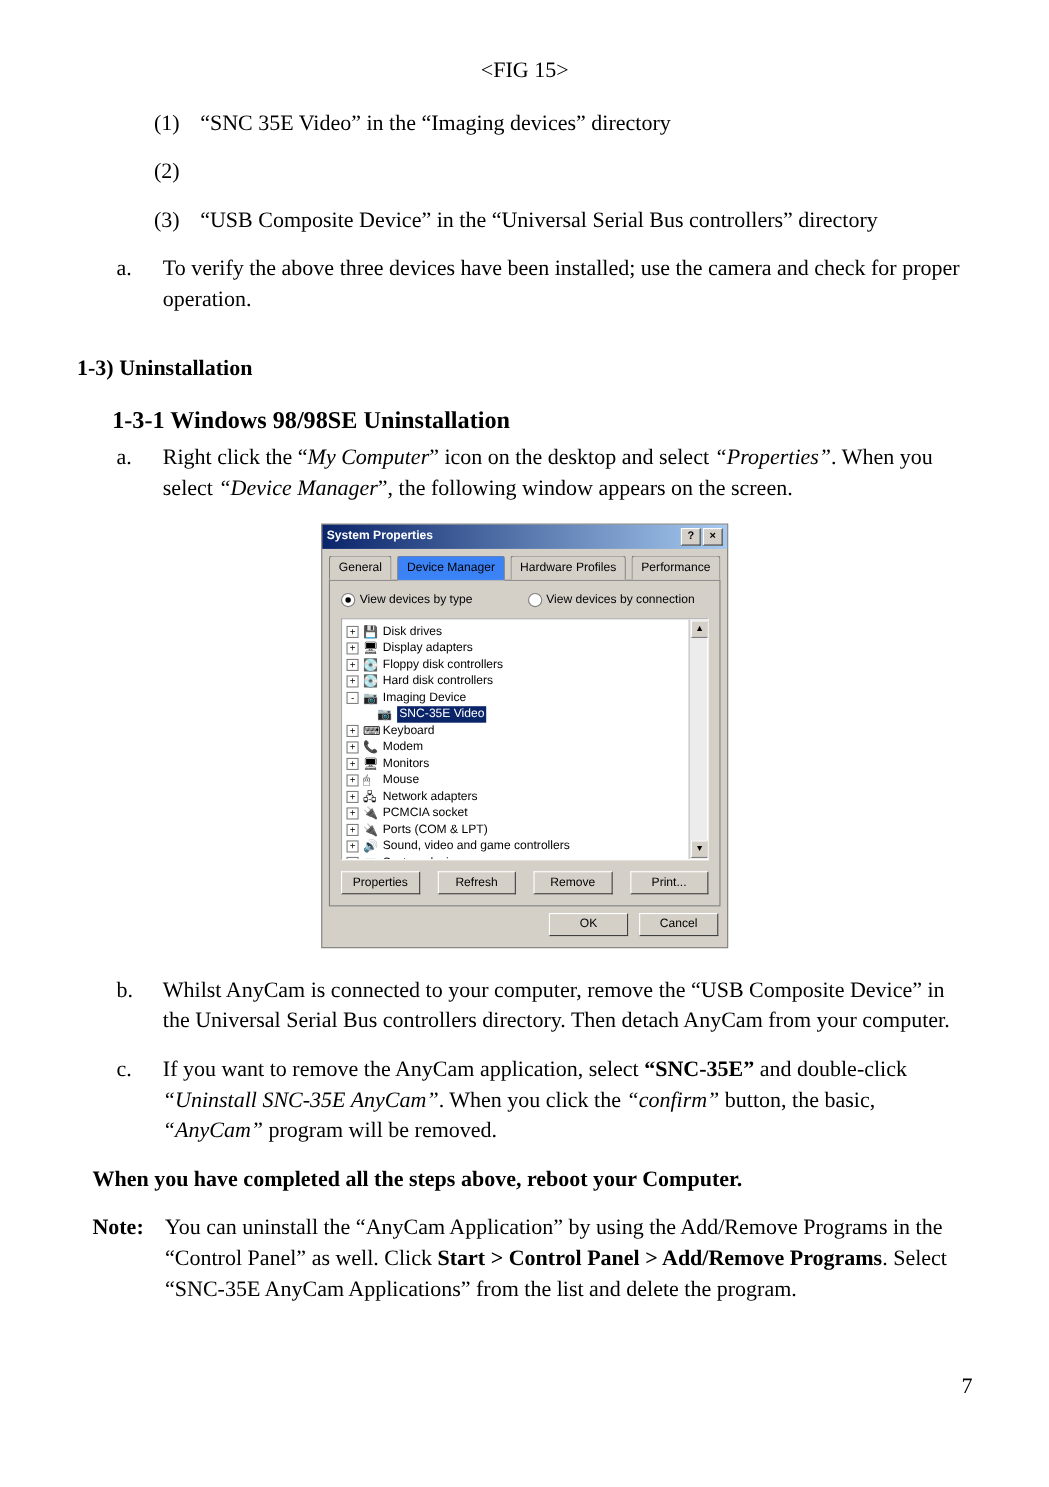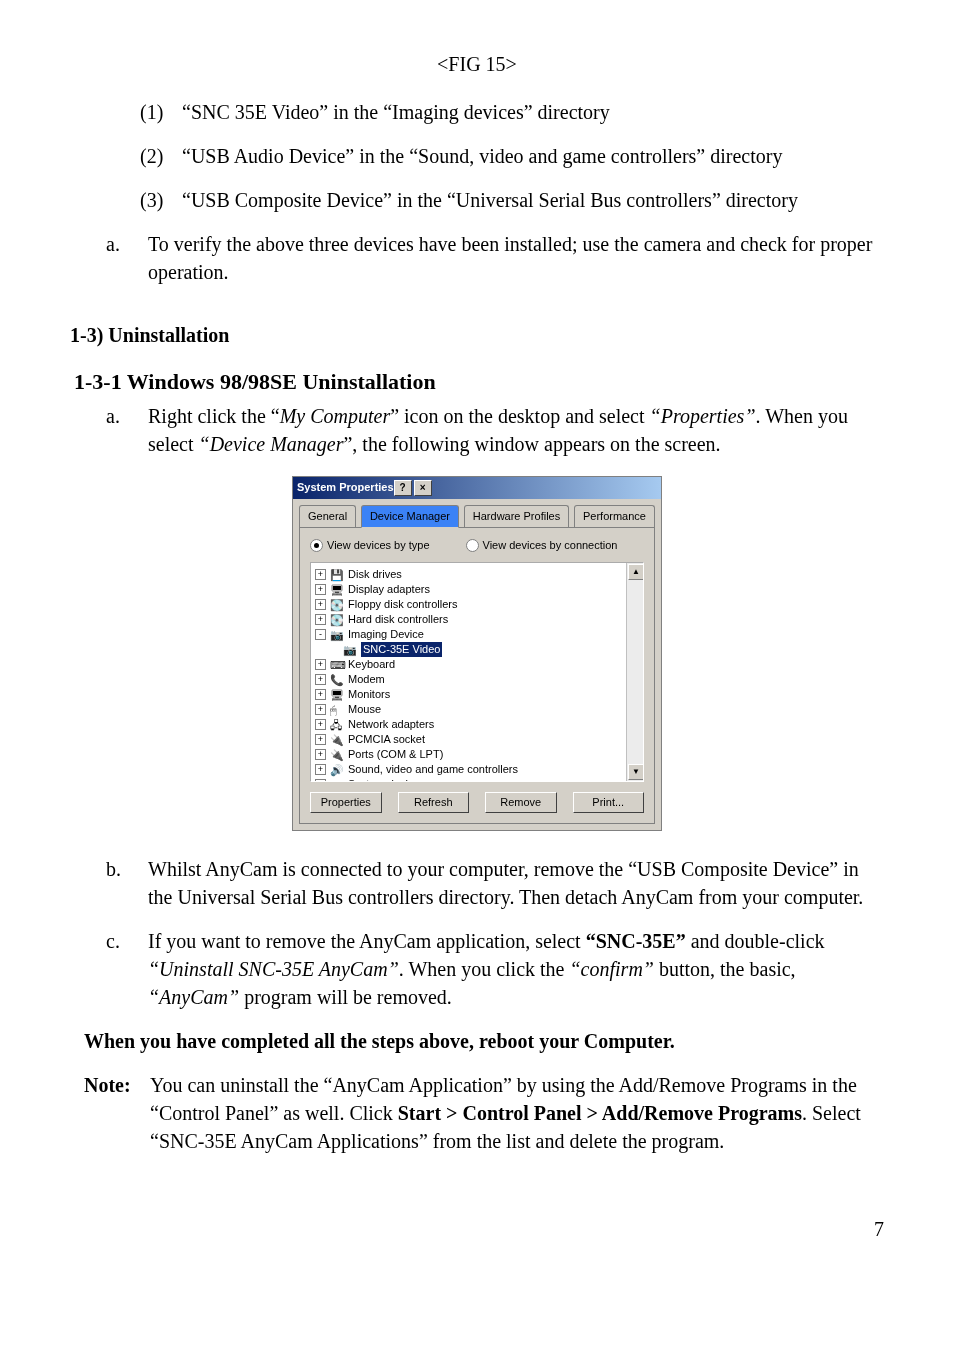--- a/index.html
+++ b/index.html
@@ -43,21 +43,21 @@
       flex: 1;
     }
     h2.section {
       font-size: 20px;
       font-weight: bold;
       margin: 35px 0 16px 0;
     }
     h3.subsection {
       font-size: 22px;
       font-weight: bold;
-      margin: 18px 0 4px 4px;
+      margin: 18px 0 4px 32px;
     }
     .italic { font-style: italic; }
     .bold { font-weight: bold; }
     .screenshot-wrap {
       display: flex;
       justify-content: center;
       margin: 18px 0 24px 0;
     }
     .sysprop {
       width: 368px;
@@ -65,20 +65,21 @@
       font-family: Tahoma, Arial, sans-serif;
       font-size: 11px;
       background: #d4d0c8;
     }
     .sp-title {
       background: linear-gradient(to right, #0a246a, #a6caf0);
       color: white;
       font-weight: bold;
       padding: 3px 4px;
       display: flex;
+      justify-content: space-between;
       align-items: center;
       font-size: 11px;
     }
     .sp-title-buttons {
       display: flex;
       gap: 2px;
     }
     .sp-title-btn {
       width: 16px;
       height: 14px;
@@ -116,21 +117,21 @@
       z-index: 2;
     }
     .sp-panel {
       border: 1px solid #808080;
       margin: 0 6px 6px 6px;
       padding: 10px;
       background: #d4d0c8;
     }
     .sp-radios {
       display: flex;
-      gap: 36px;
+      gap: 50px;
       margin-bottom: 8px;
       font-size: 11px;
     }
     .sp-radio {
       display: flex;
       align-items: center;
       gap: 4px;
     }
     .radio-dot {
       width: 11px; height: 11px; border: 1px solid #808080; border-radius: 50%; background: #fff;
@@ -240,21 +241,20 @@
 <body>
 
 <div class="fig-label">&lt;FIG 15&gt;</div>
 
 <div class="list1-row">
   <div class="list1-num">(1)</div>
   <div class="list1-body">“SNC 35E Video” in the “Imaging devices” directory</div>
 </div>
 <div class="list1-row">
   <div class="list1-num">(2)</div>
-  <div class="list1-body">“USB Audio Device” in the “Sound, video and game controllers” directory</div>
 </div>
 <div class="list1-row">
   <div class="list1-num">(3)</div>
   <div class="list1-body">“USB Composite Device” in the “Universal Serial Bus controllers” directory</div>
 </div>
 
 <div class="lista-row">
   <div class="lista-letter">a.</div>
   <div class="lista-body">To verify the above three devices have been installed; use the camera and check for proper operation.</div>
 </div>
@@ -379,20 +379,24 @@
           <div class="sb-btn down">▼</div>
         </div>
       </div>
       <div class="sp-btnrow">
         <div class="sp-btn">Properties</div>
         <div class="sp-btn">Refresh</div>
         <div class="sp-btn">Remove</div>
         <div class="sp-btn">Print...</div>
       </div>
     </div>
+    <div class="sp-bottom">
+      <div class="sp-btn">OK</div>
+      <div class="sp-btn">Cancel</div>
+    </div>
   </div>
 </div>
 
 <div class="lista-row">
   <div class="lista-letter">b.</div>
   <div class="lista-body">Whilst AnyCam is connected to your computer, remove the “USB Composite Device” in the Universal Serial Bus controllers directory. Then detach AnyCam from your computer.</div>
 </div>
 
 <div class="lista-row">
   <div class="lista-letter">c.</div>

